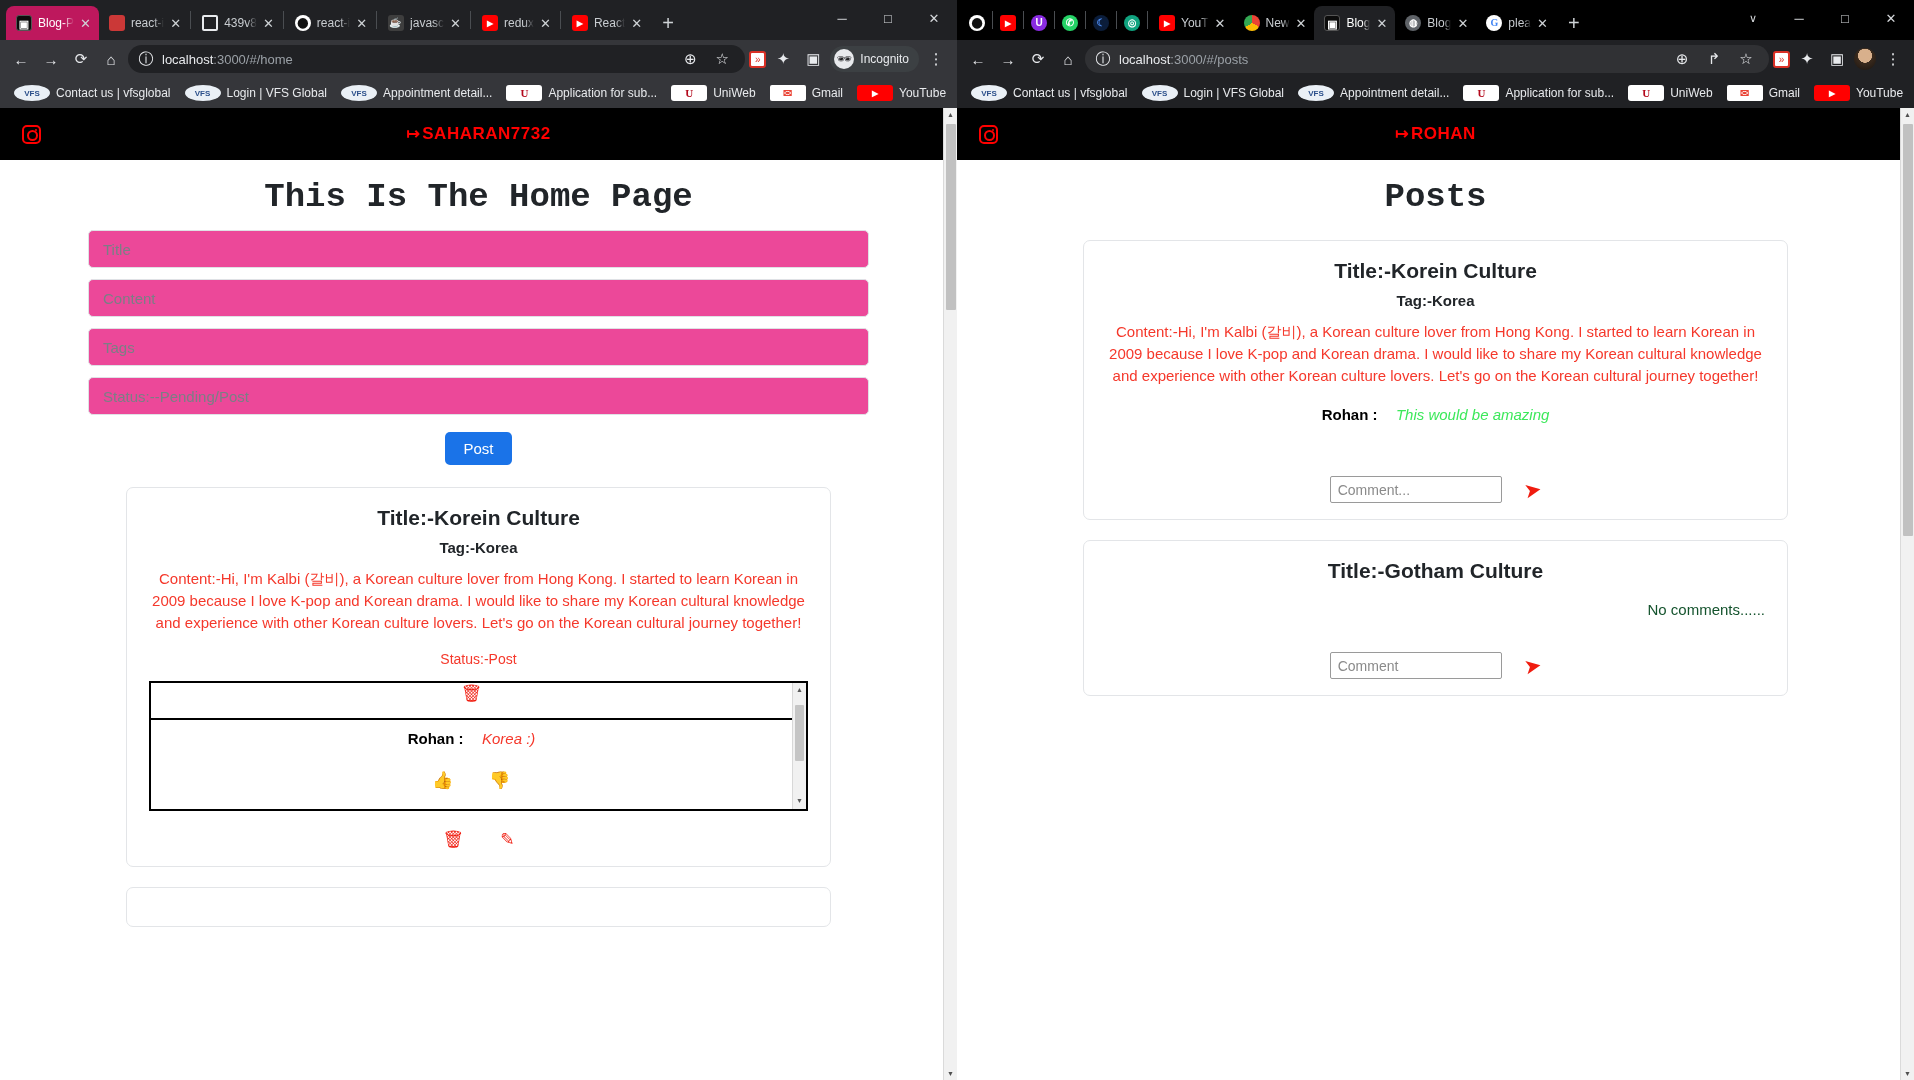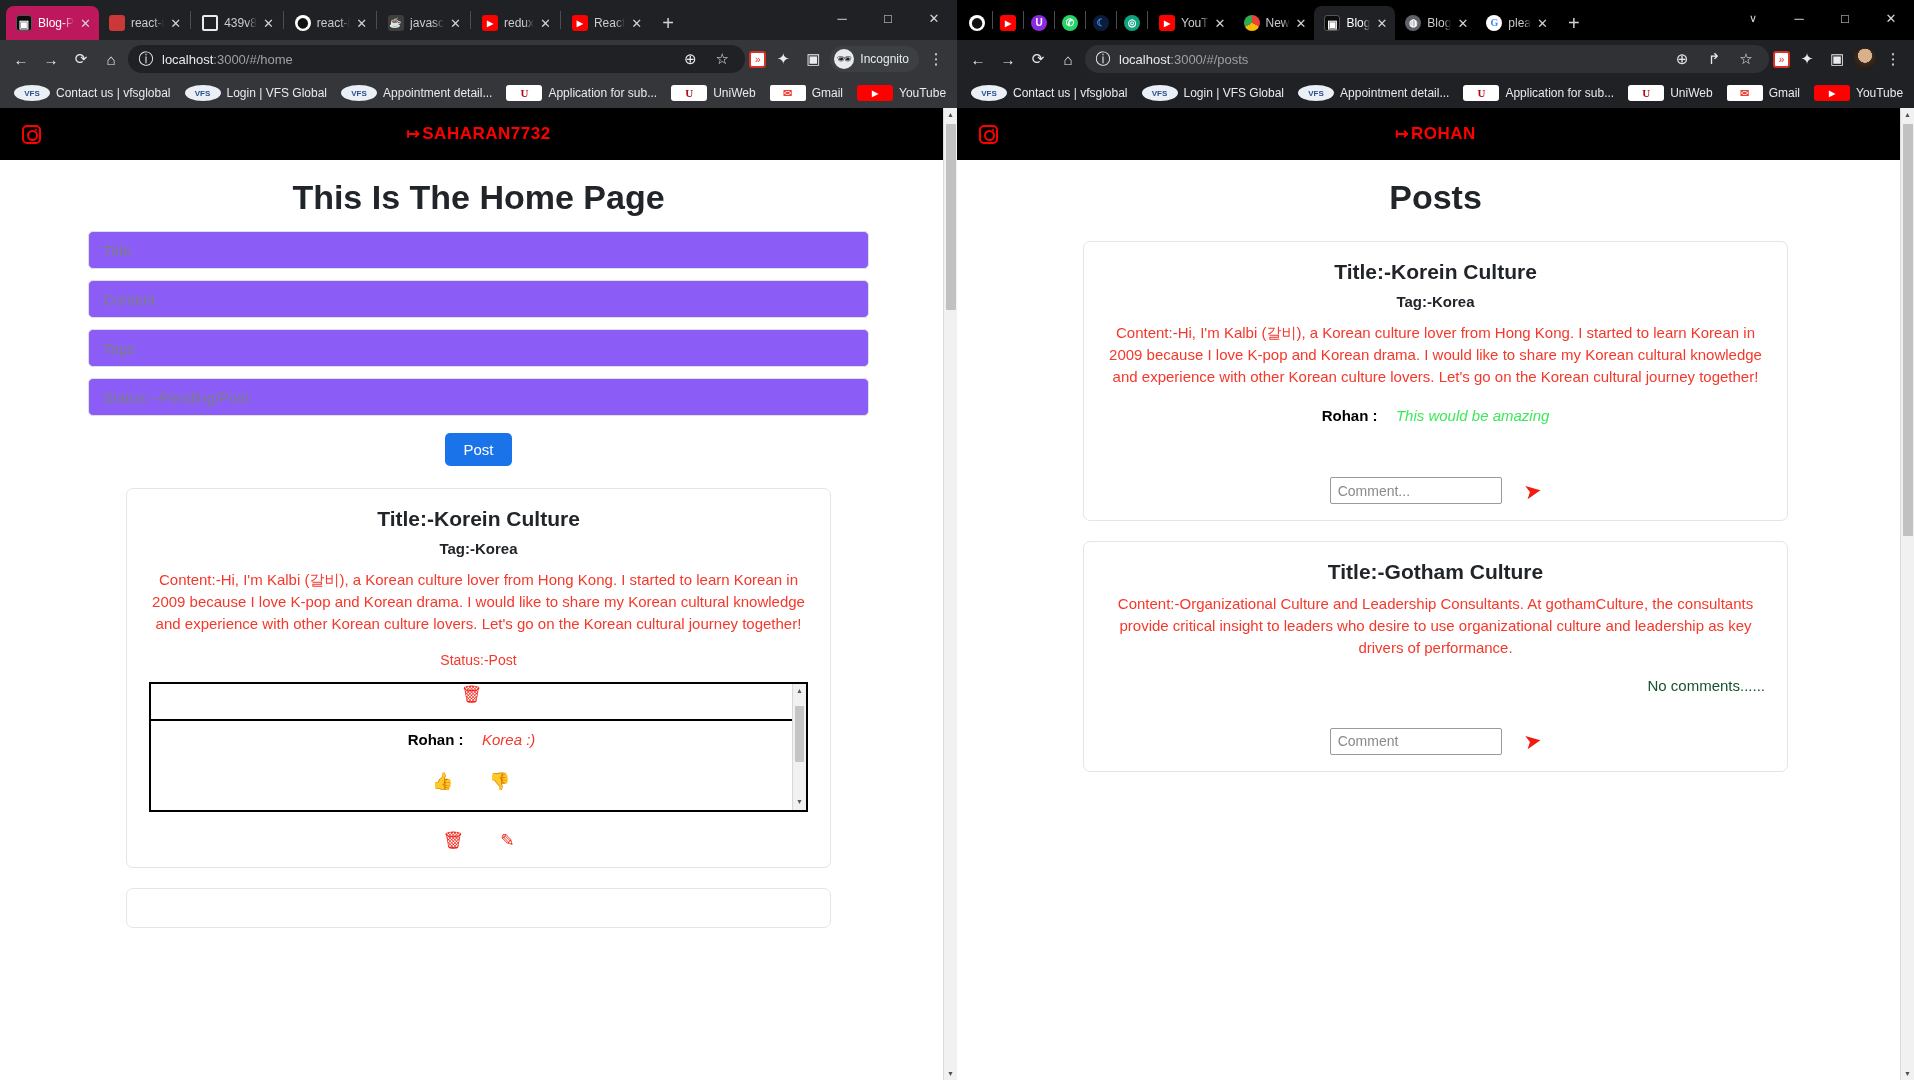--- a/index.html
+++ b/index.html
@@ -112,26 +112,26 @@
                      border-radius:50%; top:3px; left:3px; }
   .ig-icon::after { content:""; position:absolute; width:2.5px; height:2.5px; background:#ff0000;
                     border-radius:50%; top:2px; right:2px; }
   .brand { position: absolute; left: 0; right: 0; text-align: center; color: #ff0000;
            font-weight: bold; letter-spacing: .5px; font-size: 17px; pointer-events: none;
            display: flex; align-items: center; justify-content: center; gap: 2px; }
   .logout-glyph { font-size: 16px; line-height: 1; }
   .brand-text { font-family: "Liberation Sans", sans-serif; }
 
   .page-title { text-align: center; font-size: 34px; font-weight: 700; color: #212529;
-                margin: 18px 0 14px; font-family: Liberation Sans, sans-serif; }
+                margin: 18px 0 14px; font-family: Liberation Mono, monospace; }
 
   
   .form-wrap { padding: 0 88px; }
   .field { width: 100%; height: 38px; border: 1px solid #dfe1e5; border-radius: 5px;
-           background: #8b5cf6; padding: 0 14px; font-size: 15px; color: #212529; margin-bottom: 11px; }
+           background: #ec4899; padding: 0 14px; font-size: 15px; color: #212529; margin-bottom: 11px; }
   .field::placeholder { color: #7a7f85; }
   .post-btn { display: block; margin: 6px auto 0; background: #1a73e8; color: #fff; border: none;
               border-radius: 5px; padding: 8px 18px; font-size: 15px; }
 
   
   .cards { padding: 22px 126px 0; }
   .card { border: 1px solid #e3e5e8; border-radius: 7px; background: #fff; padding: 18px 22px 16px;
           margin-bottom: 20px; }
   .card-title { text-align: center; font-size: 21px; font-weight: 700; color: #212529; margin-bottom: 9px; }
   .card-tag { text-align: center; font-size: 15px; font-weight: 700; color: #212529; margin-bottom: 12px; }
@@ -503,21 +503,20 @@
               <span class="c-text-green">This would be amazing</span>
             </div>
             <div class="comment-entry">
               <input class="comment-input" placeholder="Comment..." style="">
               <span class="send-plane">➤</span>
             </div>
           </div>
 
           <div class="card">
             <div class="card-title">Title:-Gotham Culture</div>
-            <div class="card-content">Content:-Organizational Culture and Leadership Consultants. At gothamCulture, the consultants provide critical insight to leaders who desire to use organizational culture and leadership as key drivers of performance.</div>
             <div class="no-comments">No comments......</div>
             <div class="comment-entry" style="margin-top:34px">
               <input class="comment-input" placeholder="Comment" style="">
               <span class="send-plane">➤</span>
             </div>
           </div>
         </div>
       </div>
 
       <div class="page-scroll">

